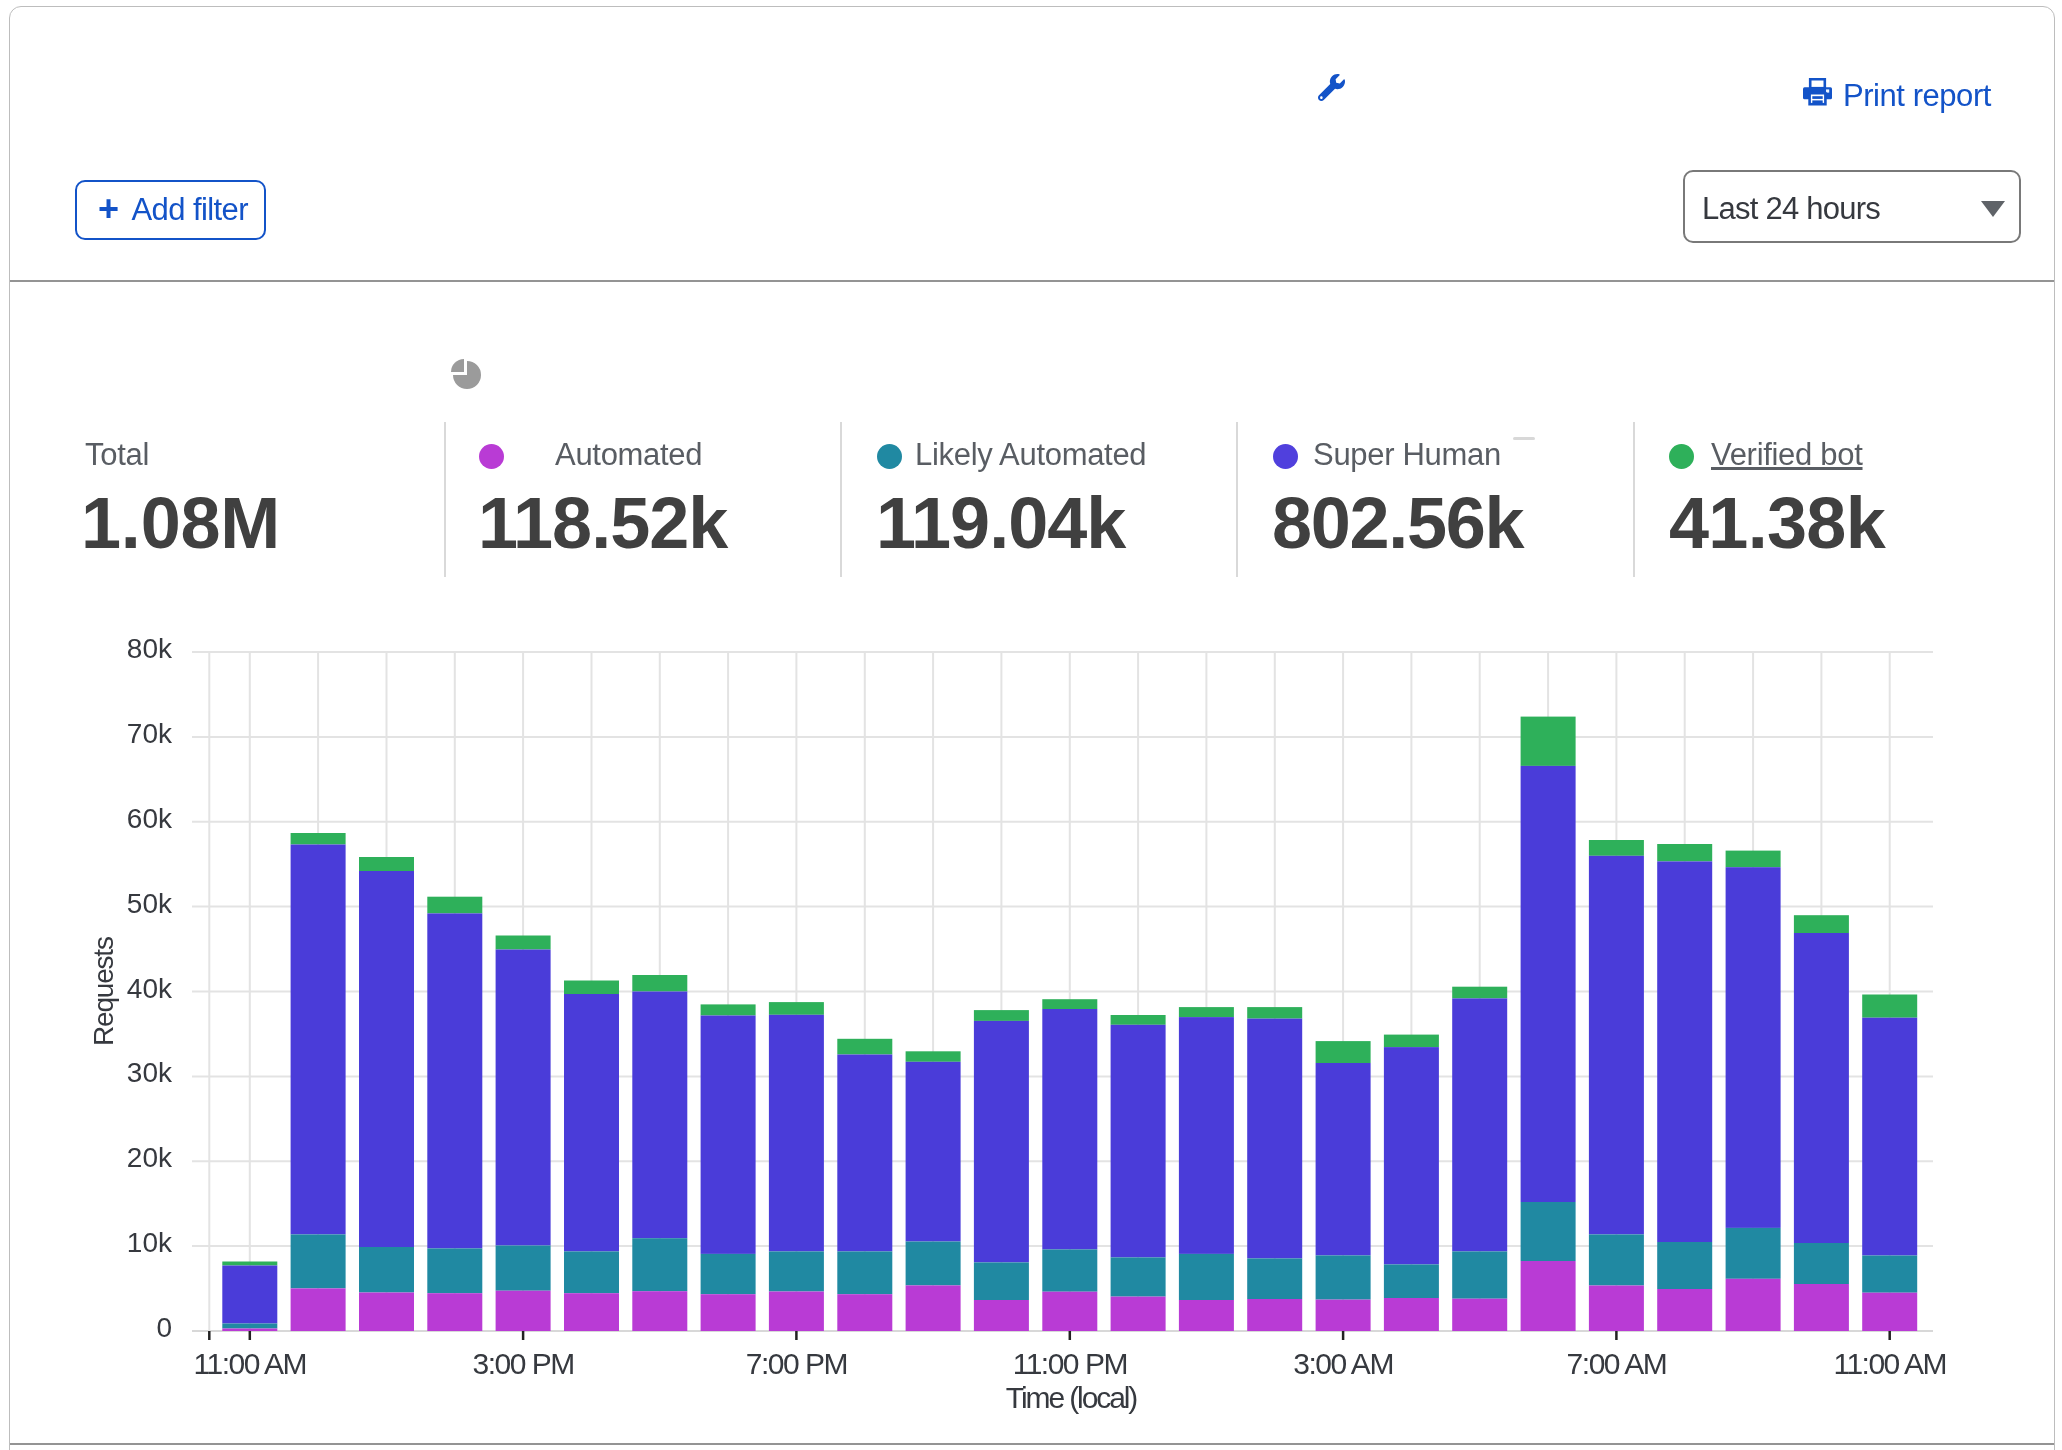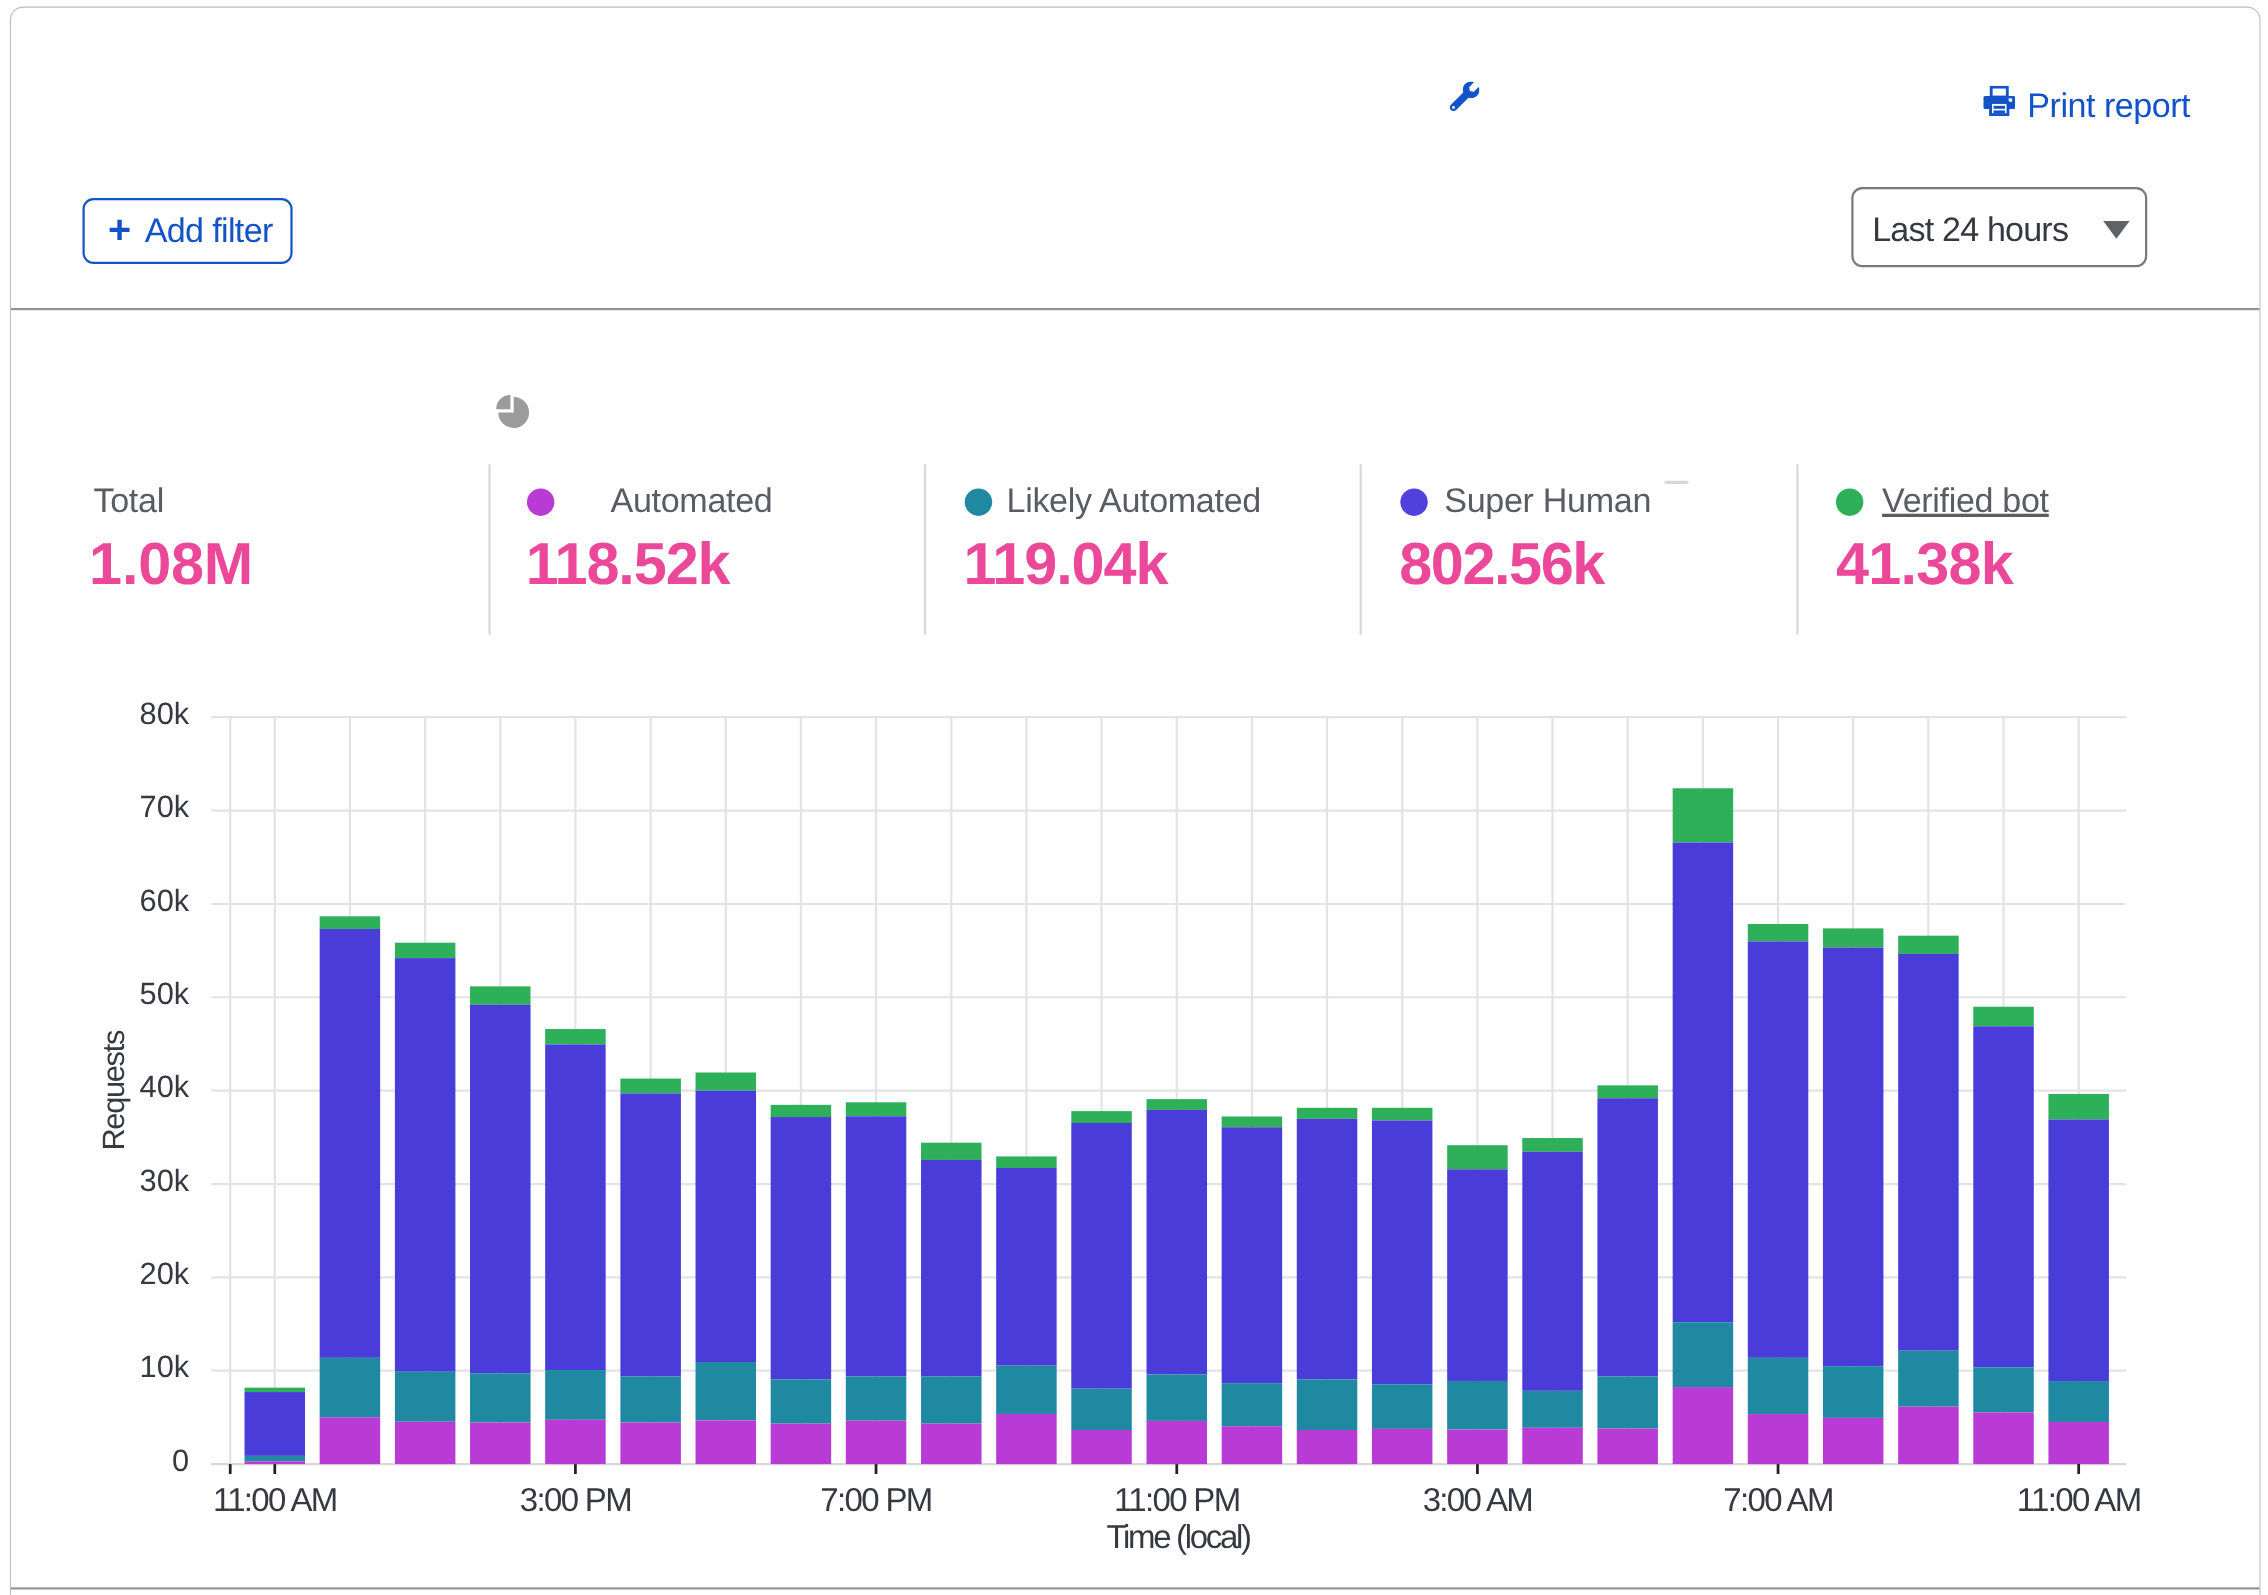--- a/index.html
+++ b/index.html
@@ -8,26 +8,26 @@
   .abs { position:absolute; }
   .card { position:absolute; left:9px; top:6px; width:2046px; height:1600px; border:1.5px solid #bdbdbd; border-radius:12px; background:#fff; }
   .div1 { position:absolute; left:10px; top:280px; width:2044px; height:2px; background:#949494; }
   .div2 { position:absolute; left:10px; top:1443px; width:2044px; height:2px; background:#949494; }
   .title { position:absolute; left:74px; top:71px; font-size:44px; font-weight:700; color:#313236; letter-spacing:-3px; }
   .link { position:absolute; font-size:31px; color:#1353c8; }
   .lk1 { letter-spacing:-1.05px; }
   .lk2 { letter-spacing:-0.45px; }
   .btn { position:absolute; left:75px; top:180px; width:191px; height:60px; border:2px solid #1353c8; border-radius:10px; display:flex; align-items:center; justify-content:center; color:#1353c8; font-size:31px; letter-spacing:-0.6px; padding-left:5px; }
   .btn .plus { font-size:36px; font-weight:700; margin-right:13px; margin-top:-3px; }
-  .dd { position:absolute; left:1683px; top:170px; width:269px; height:73px; border:2px solid #797979; border-radius:10px; }
+  .dd { position:absolute; left:1683px; top:170px; width:338px; height:73px; border:2px solid #797979; border-radius:10px; }
   .dd .txt { position:absolute; left:17px; top:19px; font-size:31px; color:#36393f; letter-spacing:-0.75px; }
   .dd .tri { position:absolute; right:14px; top:29px; width:0; height:0; border-left:12px solid transparent; border-right:12px solid transparent; border-top:16px solid #5f6368; }
   .h2 { position:absolute; left:73px; top:354px; font-size:38px; font-weight:700; color:#313236; letter-spacing:-2.85px; }
   .stat-label { position:absolute; font-size:31px; color:#595d63; letter-spacing:-0.3px; }
-  .stat-value { position:absolute; font-size:54px; font-weight:700; color:#ec4899; }
+  .stat-value { position:absolute; font-size:72px; font-weight:700; color:#404040; }
   .dot { position:absolute; width:25px; height:25px; border-radius:50%; }
   .vdiv { position:absolute; top:422px; width:2px; height:155px; background:#d9d9d9; }
   .reqlab { position:absolute; left:88px; top:1046px; font-size:28px; color:#36393f; letter-spacing:-1.2px; transform:rotate(-90deg); transform-origin:left top; white-space:nowrap; }
   .timelab { position:absolute; left:0; top:1381px; width:2142px; text-align:center; font-size:30px; color:#36393f; letter-spacing:-2.1px; }
   svg text.ax { font-family:"Liberation Sans", sans-serif; font-size:28px; fill:#36393f; }
   svg text.axb { font-family:"Liberation Sans", sans-serif; font-size:30px; fill:#36393f; letter-spacing:-1.5px; }
 </style>
 </head>
 <body>
 <div id="page">

